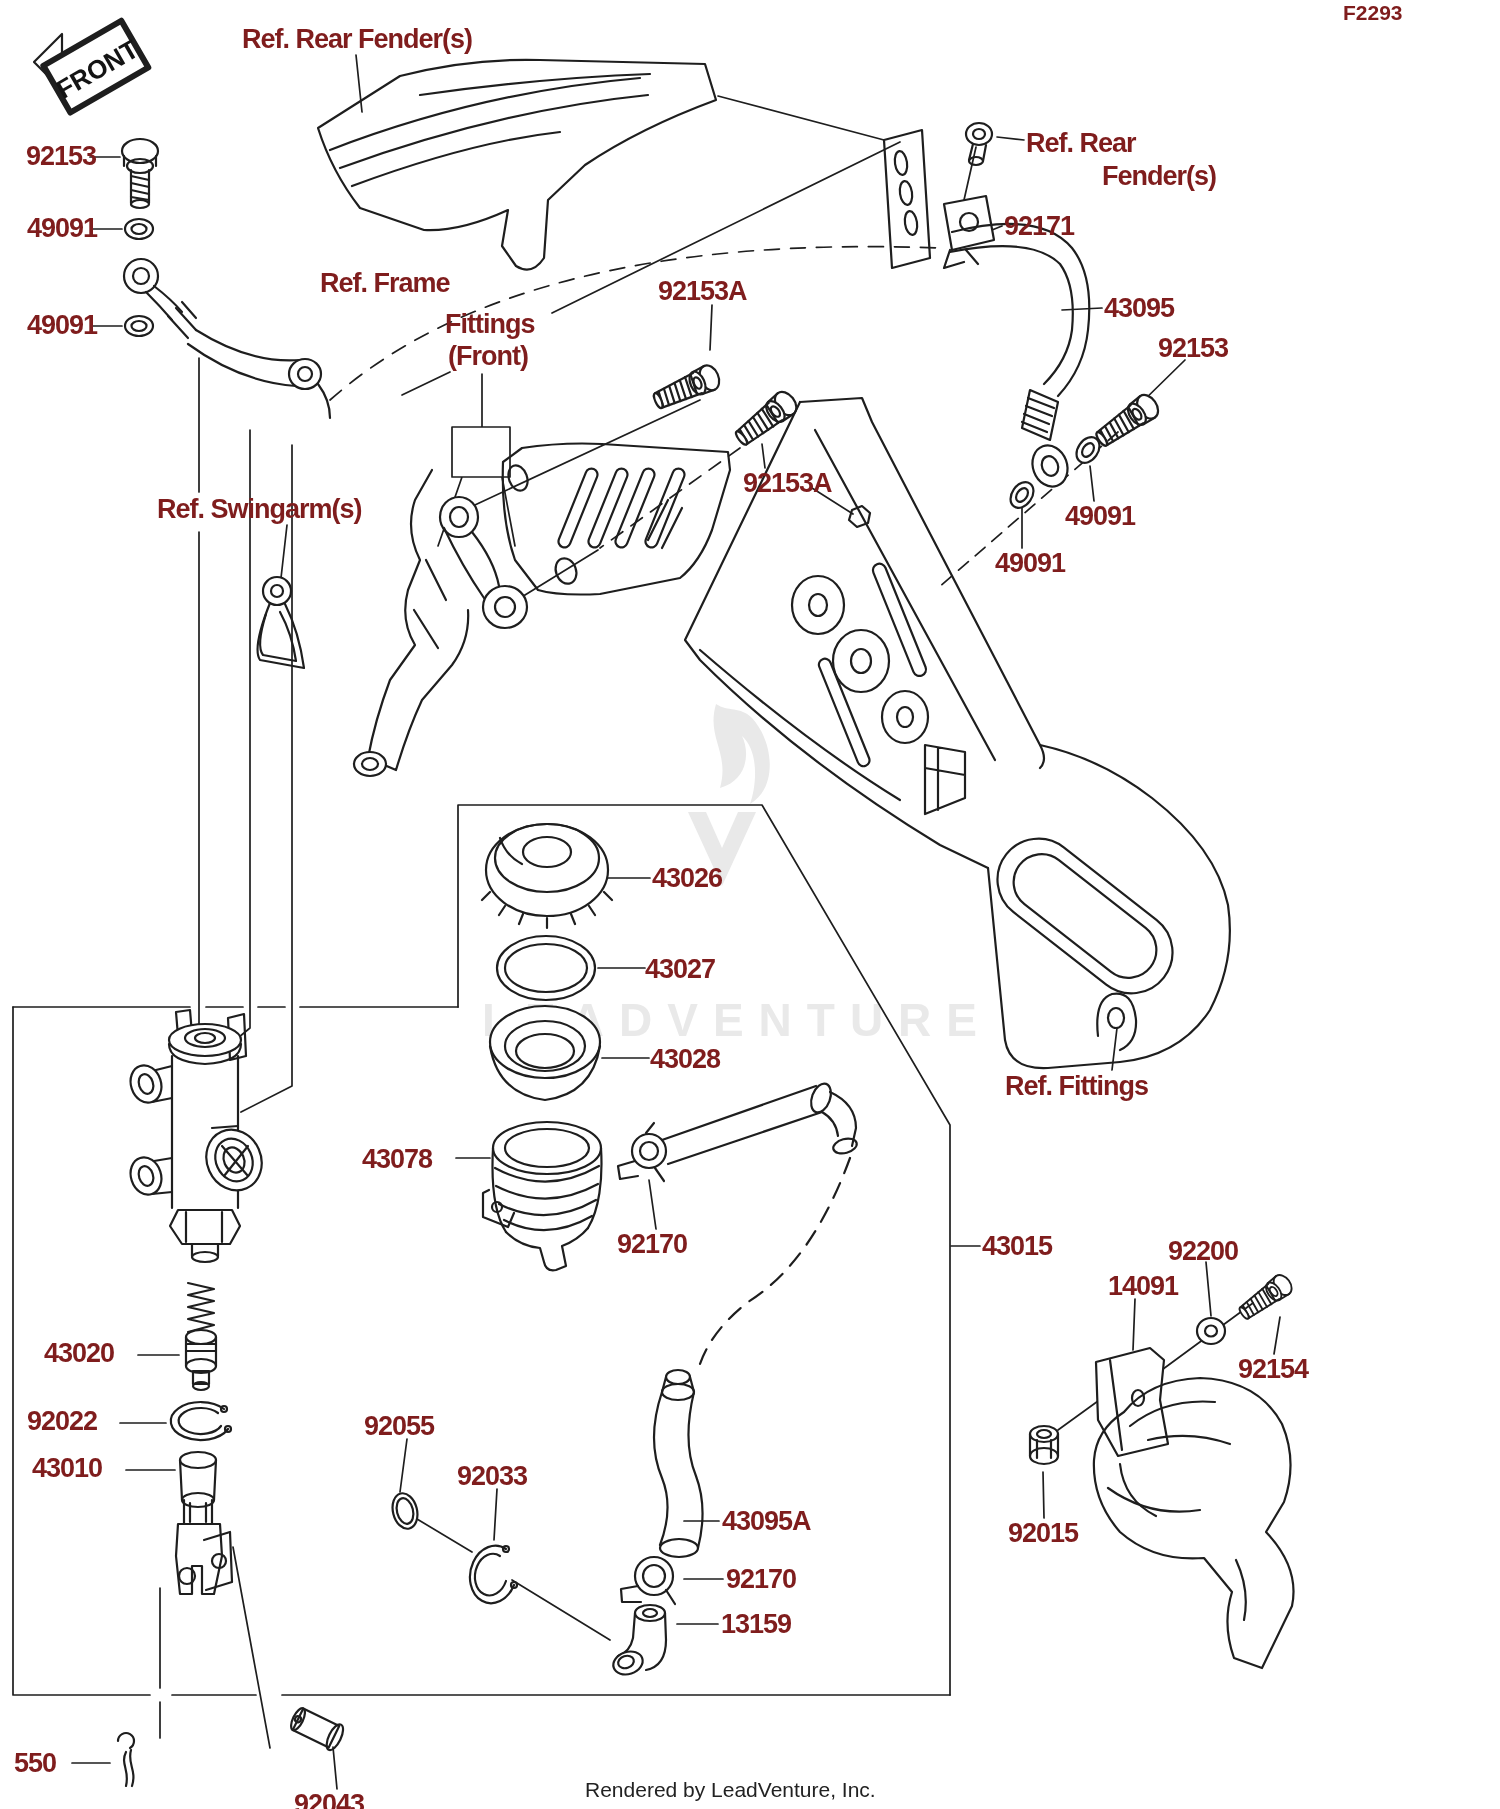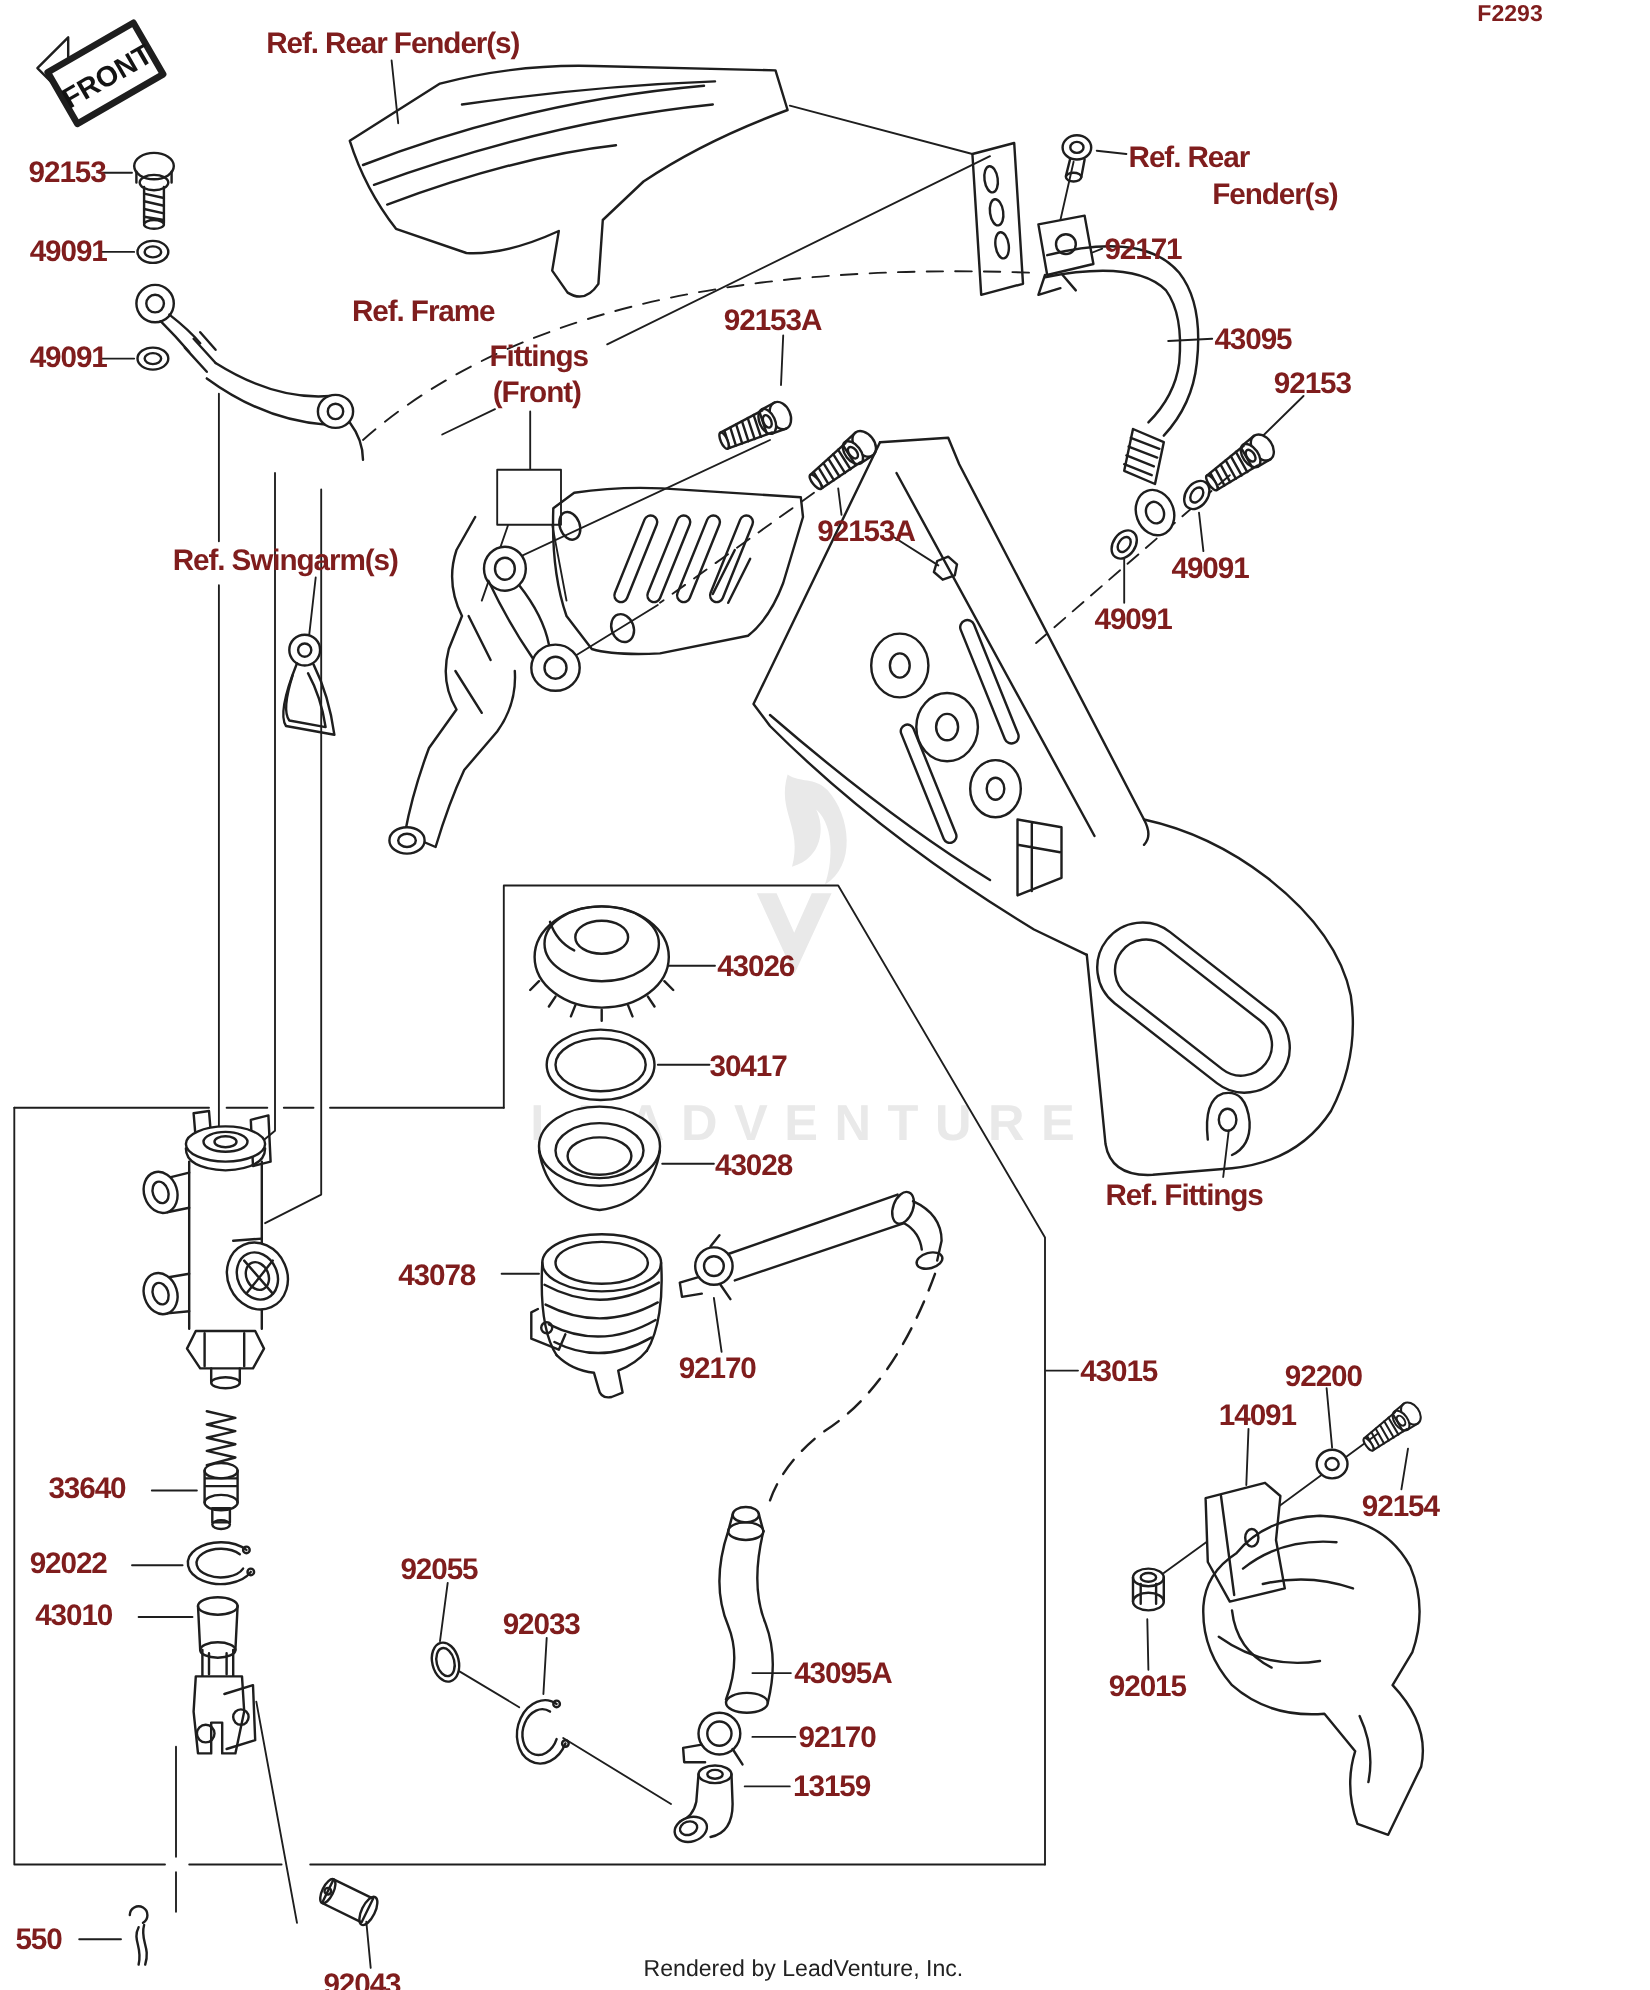--- a/index.html
+++ b/index.html
@@ -403,32 +403,32 @@
 <div class="lbl" style="left:1102px;top:163px">Fender(s)</div>
 <div class="lbl" style="left:1004px;top:213px">92171</div>
 <div class="lbl" style="left:1104px;top:295px">43095</div>
 <div class="lbl" style="left:1158px;top:335px">92153</div>
 <div class="lbl" style="left:1065px;top:503px">49091</div>
 <div class="lbl" style="left:995px;top:550px">49091</div>
 
 <div class="lbl" style="left:157px;top:496px">Ref. Swingarm(s)</div>
 
 <div class="lbl" style="left:652px;top:865px">43026</div>
-<div class="lbl" style="left:645px;top:956px">30417</div>
+<div class="lbl" style="left:645px;top:956px">43027</div>
 <div class="lbl" style="left:650px;top:1046px">43028</div>
 <div class="lbl" style="left:362px;top:1146px">43078</div>
 <div class="lbl" style="left:617px;top:1231px">92170</div>
 
 <div class="lbl" style="left:1005px;top:1073px">Ref. Fittings</div>
 <div class="lbl" style="left:982px;top:1233px">43015</div>
 <div class="lbl" style="left:1168px;top:1238px">92200</div>
 <div class="lbl" style="left:1108px;top:1273px">14091</div>
 <div class="lbl" style="left:1238px;top:1356px">92154</div>
 
-<div class="lbl" style="left:44px;top:1340px">33640</div>
+<div class="lbl" style="left:44px;top:1340px">43020</div>
 <div class="lbl" style="left:27px;top:1408px">92022</div>
 <div class="lbl" style="left:32px;top:1455px">43010</div>
 <div class="lbl" style="left:364px;top:1413px">92055</div>
 <div class="lbl" style="left:457px;top:1463px">92033</div>
 <div class="lbl" style="left:722px;top:1508px">43095A</div>
 <div class="lbl" style="left:726px;top:1566px">92170</div>
 <div class="lbl" style="left:721px;top:1611px">13159</div>
 <div class="lbl" style="left:1008px;top:1520px">92015</div>
 <div class="lbl" style="left:14px;top:1750px">550</div>
 <div class="lbl" style="left:294px;top:1791px">92043</div>

